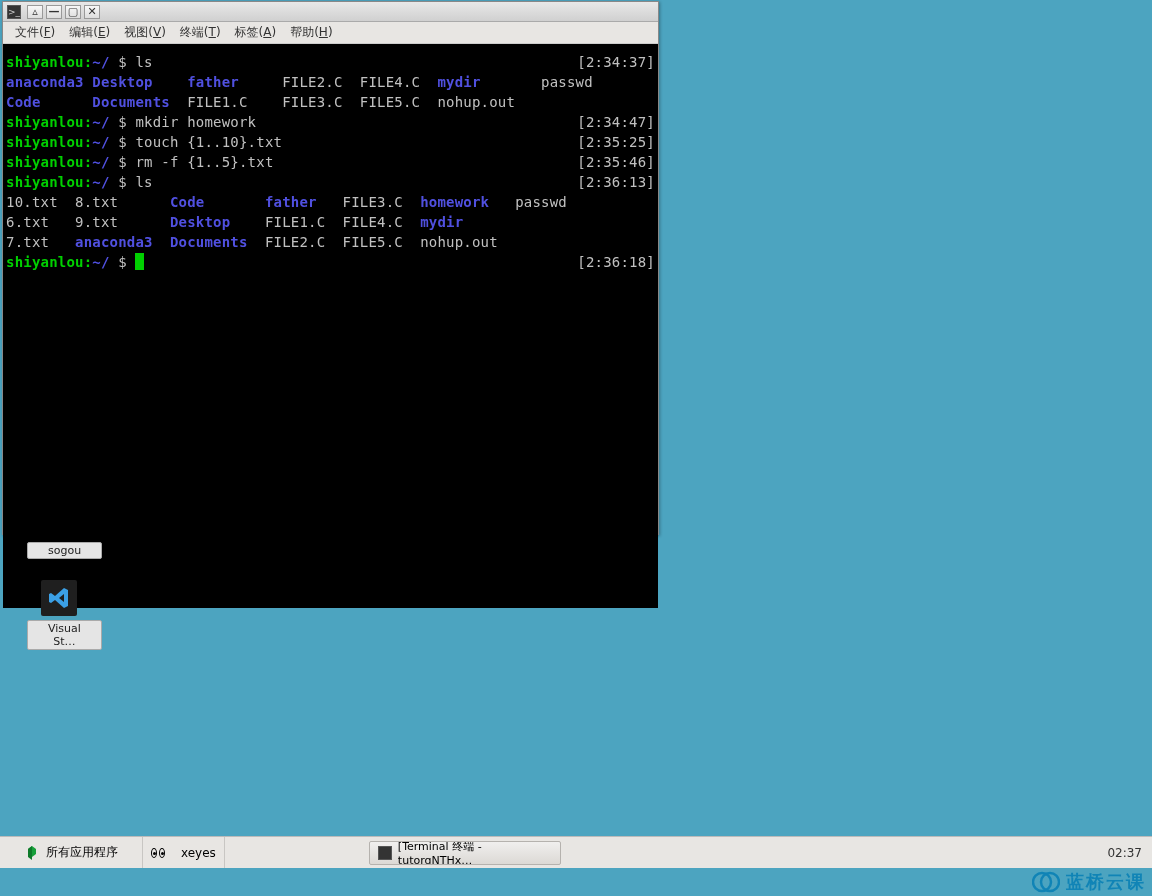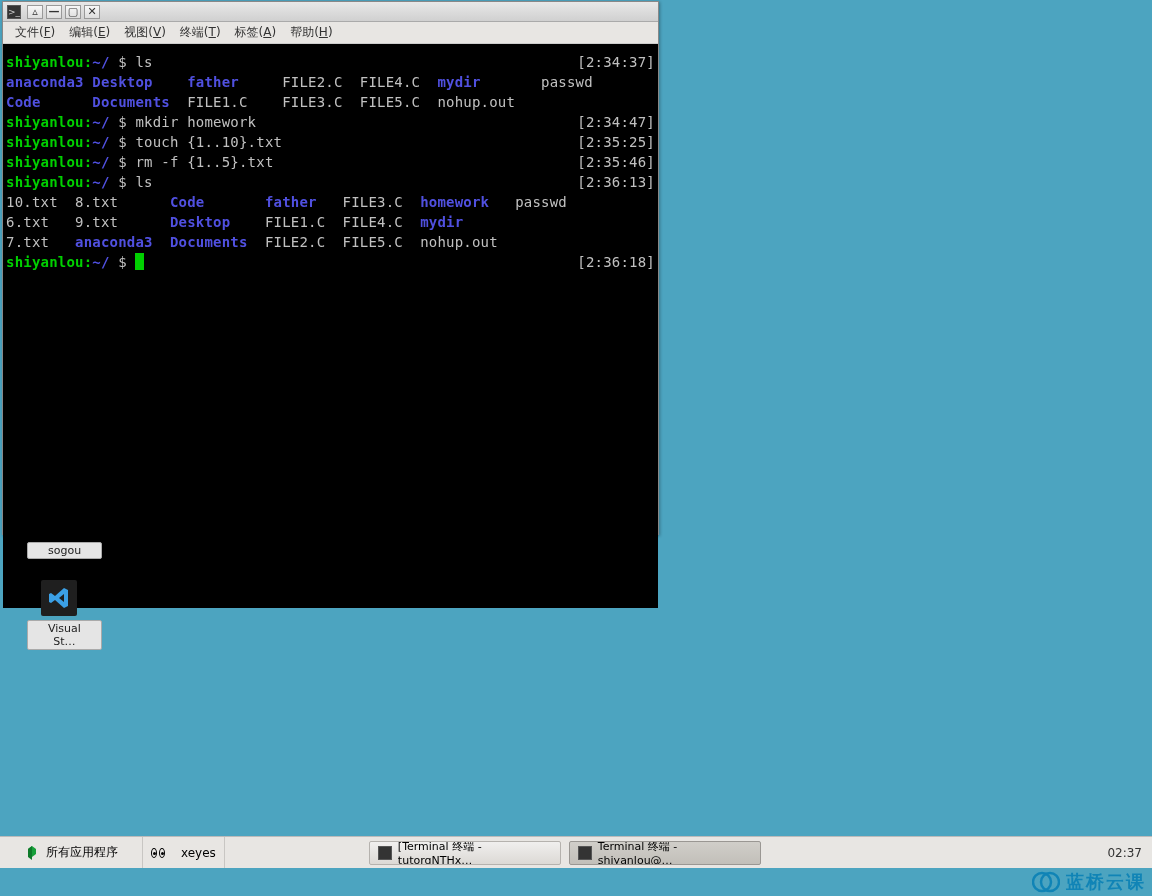--- a/index.html
+++ b/index.html
@@ -301,24 +301,20 @@
         <span class="eye"></span>
         <span class="eye"></span>
       </span>
     <span>xeyes</span>
   </div>
   <div style="flex:0 0 140px"></div>
   <div class="task-item">
     <span class="task-icon"></span>
     <span>[Terminal 终端 - tutorgNTHx…</span>
   </div>
-  <div class="task-item active">
-    <span class="task-icon"></span>
-    <span>Terminal 终端 - shiyanlou@…</span>
-  </div>
   <div class="task-right">
     <span>02:37</span>
   </div>
 </div>
 
 <div class="bottom-strip"></div>
 <div class="watermark">
   <svg width="28" height="22" viewBox="0 0 28 22">
       <ellipse cx="10" cy="11" rx="9" ry="9" fill="none" stroke="#067fb5" stroke-width="2.5"></ellipse>
       <ellipse cx="18" cy="11" rx="9" ry="9" fill="none" stroke="#067fb5" stroke-width="2.5"></ellipse>

